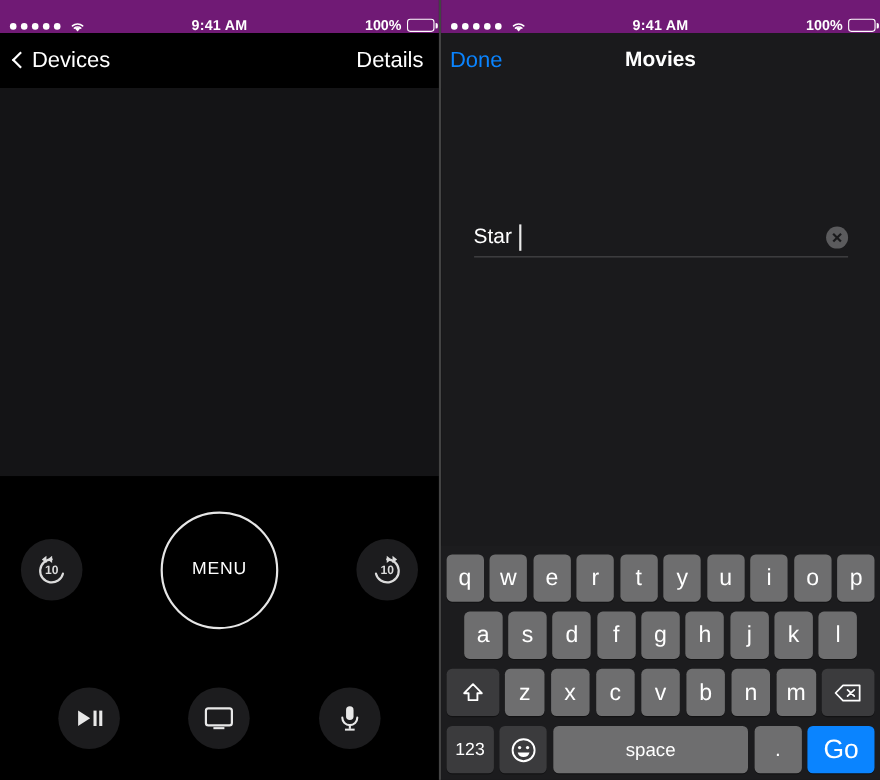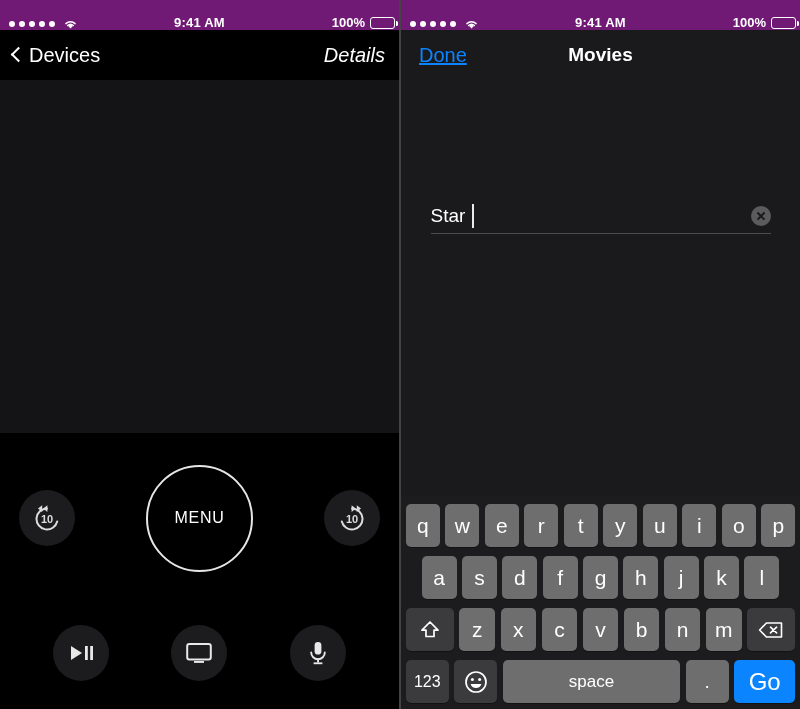--- a/index.html
+++ b/index.html
@@ -61,22 +61,22 @@
   }
   .chev {
     width: 11px; height: 19px; display: inline-block; position: relative;
   }
   .chev::before {
     content: ""; position: absolute; left: 2px; top: 3px;
     width: 9px; height: 9px;
     border-left: 2.6px solid #fff; border-bottom: 2.6px solid #fff;
     transform: rotate(45deg);
   }
-  .nav-right { margin-left: auto; padding-right: 14px; font-size: 20px; color: #fff; font-style: italic; }
-  .nav-left-blue { padding-left: 18px; font-size: 20px; color: #0a84ff; text-decoration: underline; }
+  .nav-right { margin-left: auto; padding-right: 14px; font-size: 20px; color: #fff; }
+  .nav-left-blue { padding-left: 8px; font-size: 20px; color: #0a84ff; }
   .nav-title {
     position: absolute; left: 0; right: 0; text-align: center;
     font-size: 19px; font-weight: 700; color: #fff; pointer-events: none;
   }
 
   
   .touchpad { height: 353px; width: 100%; background: #141416; }
   .remote-area {
     height: 276px; width: 100%; background: #000;
     position: relative;

